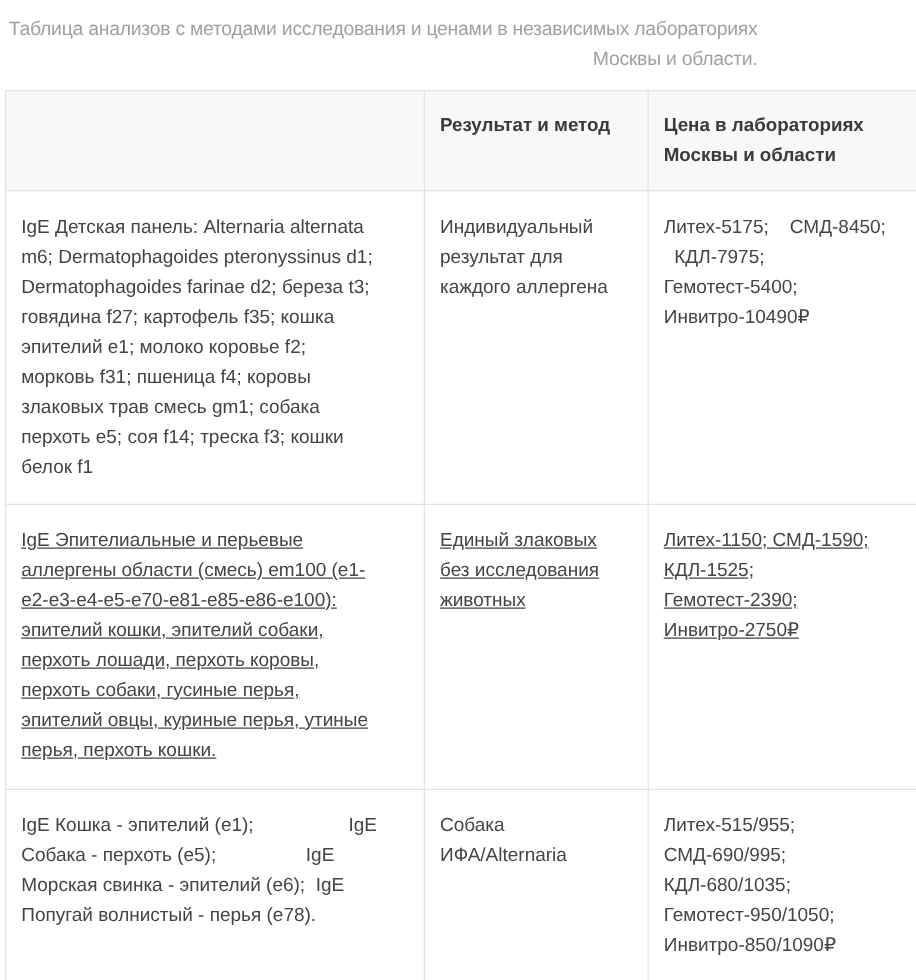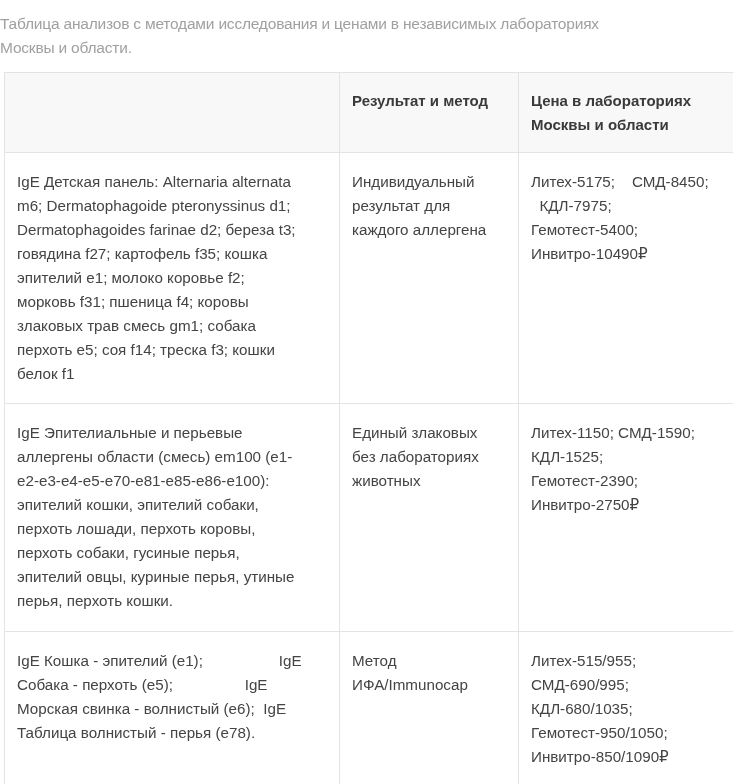--- a/index.html
+++ b/index.html
@@ -13,21 +13,21 @@
     body {
       font-family: "Liberation Sans", "DejaVu Sans", sans-serif;
       color: #3c3c3c;
       position: relative;
     }
     .caption {
       position: absolute;
       left: 0;
       top: 12px;
       width: 606px;
-      text-align: left;
+      text-align: right;
       font-size: 15.5px;
       line-height: 24px;
       color: #a0a0a0;
       letter-spacing: -0.2px;
     }
     .table-wrap {
       position: absolute;
       left: 4px;
       top: 72px;
       width: 745px;
@@ -58,21 +58,21 @@
       margin-top: 19px;
     }
     td {
       font-size: 15.2px;
       line-height: 24px;
       color: #444444;
       padding: 17px 12px 17px 12px;
     }
     td.first { padding-left: 12px; }
     .row1 td { height: 216px; box-sizing: border-box; }
-    .row2 td { height: 228px; box-sizing: border-box; }
+    .row2 td { height: 228px; box-sizing: border-box; text-decoration: underline; }
     .row3 td { height: 154px; box-sizing: border-box; }
     .line { display: block; white-space: pre; }
     .price-list .line { white-space: pre; }
   </style>
 </head>
 <body>
 
 <div class="caption">Таблица анализов с методами исследования и ценами в независимых лабораториях Москвы и области.</div>
 
 <div class="table-wrap">
@@ -89,21 +89,21 @@
         <th>
           <span class="line">Цена в лабораториях</span>
           <span class="line">Москвы и области</span>
         </th>
       </tr>
     </thead>
     <tbody>
       <tr class="row1">
         <td class="first">
           <span class="line">IgE Детская панель: Alternaria alternata</span>
-          <span class="line">m6; Dermatophagoide pteronyssinus d1;</span>
+          <span class="line">m6; Dermatophagoides pteronyssinus d1;</span>
           <span class="line">Dermatophagoides farinae d2; береза t3;</span>
           <span class="line">говядина f27; картофель f35; кошка</span>
           <span class="line">эпителий e1; молоко коровье f2;</span>
           <span class="line">морковь f31; пшеница f4; коровы</span>
           <span class="line">злаковых трав смесь gm1; собака</span>
           <span class="line">перхоть e5; соя f14; треска f3; кошки</span>
           <span class="line">белок f1</span>
         </td>
         <td>
           <span class="line">Индивидуальный</span>
@@ -123,40 +123,40 @@
           <span class="line">аллергены области (смесь) em100 (e1-</span>
           <span class="line">e2-e3-e4-e5-e70-e81-e85-e86-e100):</span>
           <span class="line">эпителий кошки, эпителий собаки,</span>
           <span class="line">перхоть лошади, перхоть коровы,</span>
           <span class="line">перхоть собаки, гусиные перья,</span>
           <span class="line">эпителий овцы, куриные перья, утиные</span>
           <span class="line">перья, перхоть кошки.</span>
         </td>
         <td>
           <span class="line">Единый злаковых</span>
-          <span class="line">без лабораториях</span>
+          <span class="line">без исследования</span>
           <span class="line">животных</span>
         </td>
         <td class="price-list">
           <span class="line">Литех-1150; СМД-1590;</span>
           <span class="line">КДЛ-1525;</span>
           <span class="line">Гемотест-2390;</span>
           <span class="line">Инвитро-2750₽</span>
         </td>
       </tr>
       <tr class="row3">
         <td class="first">
           <span class="line">IgE Кошка - эпителий (e1);                  IgE</span>
           <span class="line">Собака - перхоть (e5);                 IgE</span>
-          <span class="line">Морская свинка - волнистый (e6);  IgE</span>
-          <span class="line">Таблица волнистый - перья (e78).</span>
+          <span class="line">Морская свинка - эпителий (e6);  IgE</span>
+          <span class="line">Попугай волнистый - перья (e78).</span>
         </td>
         <td>
-          <span class="line">Метод</span>
-          <span class="line">ИФА/Immunocap</span>
+          <span class="line">Собака</span>
+          <span class="line">ИФА/Alternaria</span>
         </td>
         <td class="price-list">
           <span class="line">Литех-515/955;</span>
           <span class="line">СМД-690/995;</span>
           <span class="line">КДЛ-680/1035;</span>
           <span class="line">Гемотест-950/1050;</span>
           <span class="line">Инвитро-850/1090₽</span>
         </td>
       </tr>
     </tbody>

